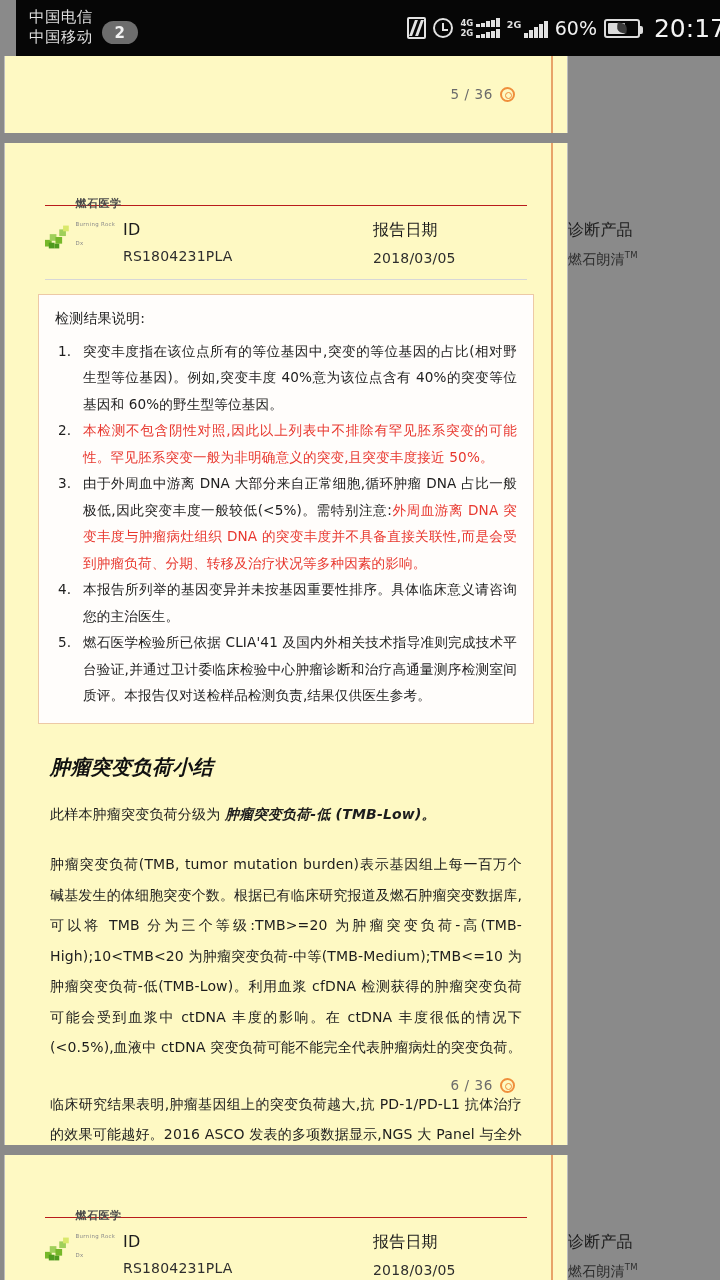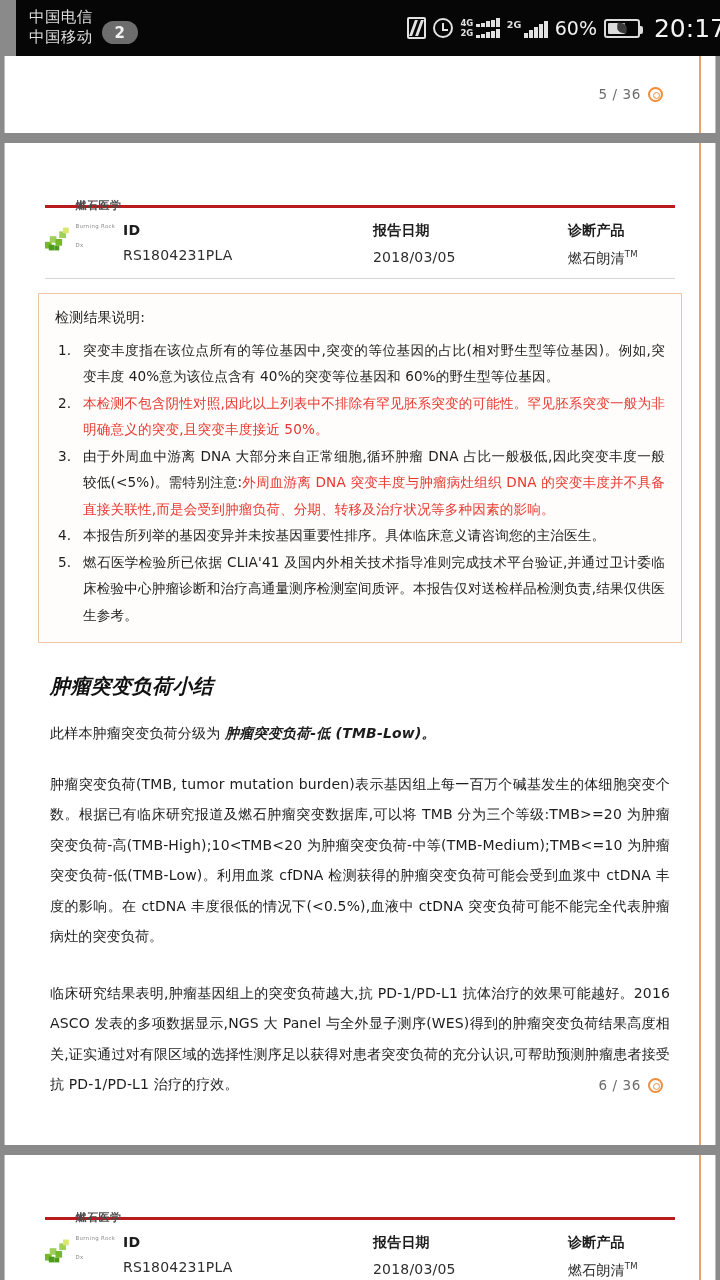--- a/index.html
+++ b/index.html
@@ -110,22 +110,22 @@
 
   
   .viewer{
     position:absolute; top:56px; left:0;
     width:720px; height:1224px;
     background:#8a8a8a;
     overflow:hidden;
   }
   .page{
     position:relative;
-    background:#ffffff;
-    width:712px;
+    background:#fef9c3;
+    width:564px;
     margin:0 0 0 4px;
     border-left:1px solid #bdbdbd;
     border-right:1px solid #bdbdbd;
   }
   .page-gap{
     height:10px; background:#8a8a8a; width:720px; margin-left:-4px;
   }
   
   .vrule{
     position:absolute; top:0; right:14px; bottom:0;
@@ -146,34 +146,34 @@
   }
   .logo-ring::after{
     content:""; position:absolute; left:3px; top:3px;
     width:5px; height:5px; border-radius:50%;
     border:1.6px solid #ef8f3c;
   }
 
   
   .rpt-head{
     margin:0 40px; padding-top:14px;
-    border-top:3px solid #b91c1c;
+    border-top:1px solid #b91c1c;
     border-bottom:1px solid #d7d7d7;
     padding-bottom:10px;
     display:flex; align-items:flex-start;
   }
   .brand{ width:78px; flex:0 0 78px; padding-top:7px;}
   .brand-mark{ display:flex; align-items:flex-end; gap:2px; height:22px; }
   .brand-txt-cn{ font-size:11px; font-weight:bold; color:#4a4a4a; letter-spacing:.5px; line-height:1.1;}
   .brand-txt-en{ font-size:5.4px; color:#8a8a8a; letter-spacing:.35px; line-height:1.1; margin-top:2px;}
   .hcol{ flex:0 0 auto; }
   .hcol.c1{ width:250px; }
   .hcol.c2{ width:195px; }
   .hcol.c3{ width:auto; }
-  .hlabel{ font-size:14px; font-weight:bold; color:#1c1c1c; letter-spacing:.2px; }
+  .hlabel{ font-size:16px; font-weight:normal; color:#1c1c1c; letter-spacing:.2px; }
   .hvalue{ font-size:14px; color:#2e2e2e; margin-top:9px; letter-spacing:.2px;}
   .tm{ font-size:8.5px; vertical-align:super; }
 
   
   .notebox{
     margin:14px 33px 0 33px;
     border:1px solid #edc9a6;
     background:#fffdfb;
     padding:15px 16px 14px 16px;
   }

